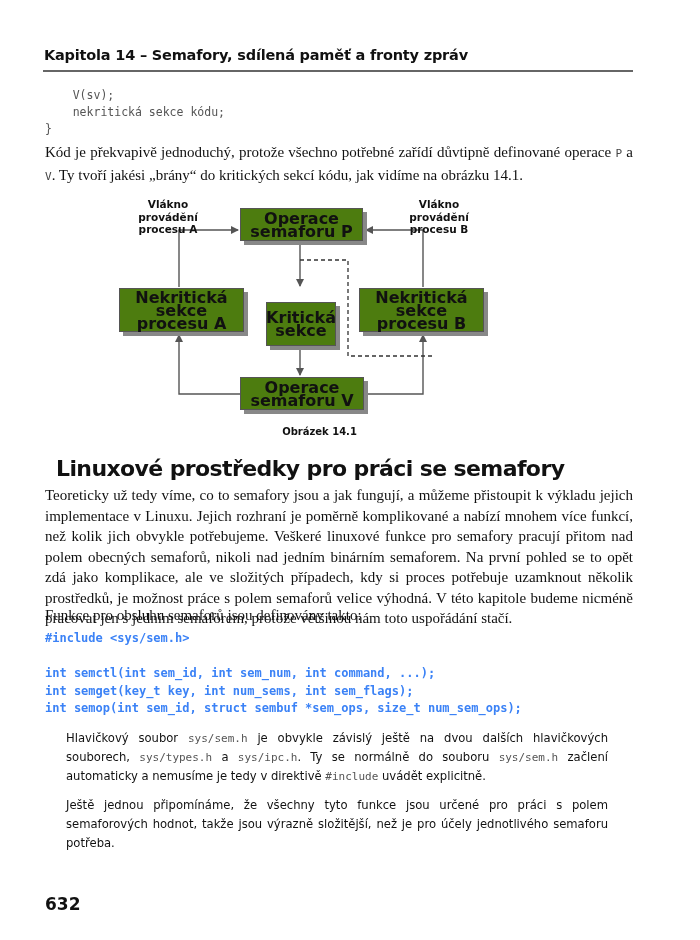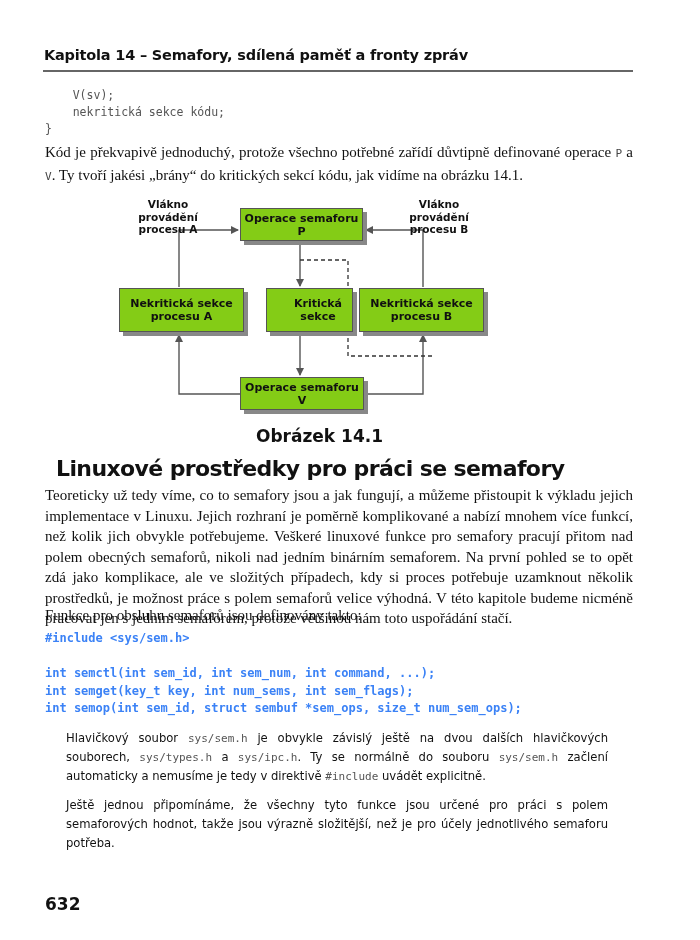--- a/index.html
+++ b/index.html
@@ -11,26 +11,26 @@
   .running-head { position: absolute; left: 44px; top: 47px; font-size: 14.5px; font-weight: bold; letter-spacing: -0.2px; }
   .head-rule { position: absolute; left: 43px; top: 70px; width: 590px; height: 2px; background: #666; }
 
   .code-light { position: absolute; left: 45px; top: 87px; font-size: 11.5px; color: #555; line-height: 17px; white-space: pre; }
 
   .para { position: absolute; left: 45px; width: 588px; font-size: 15px; line-height: 20.5px; text-align: justify; }
   .para .mono-inline { font-family: "DejaVu Sans Mono", monospace; font-size: 11px; color: #444; }
 
   
   .diagram { position: absolute; left: 0; top: 195px; width: 700px; height: 250px; }
-  .box { position: absolute; background: #84cc16; border: 1px solid #555; box-shadow: 4px 4px 0 #888;
+  .box { position: absolute; background: #4d7c0f; border: 1px solid #555; box-shadow: 4px 4px 0 #888;
          display: flex; align-items: center; justify-content: center; text-align: center;
-         font-family: "DejaVu Sans", sans-serif; font-size: 11px; font-weight: bold; line-height: 13px; color: #111; }
+         font-family: "DejaVu Sans", sans-serif; font-size: 16px; font-weight: bold; line-height: 13px; color: #111; }
   .diag-label { position: absolute; font-family: "DejaVu Sans", sans-serif; font-size: 10.5px; font-weight: bold; line-height: 12.5px; color: #111; text-align: center; }
   .note { text-align: left; }
-  .caption { position: absolute; left: 0; width: 639px; top: 231px; text-align: center; font-family: "DejaVu Sans", sans-serif; font-weight: bold; font-size: 17px; }
+  .caption { position: absolute; left: 0; width: 639px; top: 231px; text-align: center; font-family: "DejaVu Sans", sans-serif; font-weight: bold; font-size: 10px; }
   svg.lines { position: absolute; left: 0; top: 0; }
 
   .section-heading { position: absolute; left: 56px; top: 456px; font-family: "DejaVu Sans", sans-serif; font-size: 22px; font-weight: bold; letter-spacing: -0.6px; }
 
   .code-block { position: absolute; left: 45px; top: 630px; font-family: "DejaVu Sans Mono", monospace; font-size: 12px; font-weight: bold; line-height: 17.5px; white-space: pre; color: #3b82f6; }
 
   .note-box { position: absolute; left: 66px; width: 542px; font-family: "DejaVu Sans", sans-serif; font-size: 11.6px; line-height: 19px; text-align: justify; color: #111; }
   .note-box .mono-inline { font-family: "DejaVu Sans Mono", monospace; font-size: 11px; color: #555; }
 
   .page-number { position: absolute; left: 45px; top: 894px; font-family: "DejaVu Sans", sans-serif; font-size: 17px; font-weight: bold; }
@@ -76,21 +76,21 @@
     <div>Vlákno provádění</div>
     <div>procesu B</div>
   </div>
 
   <div class="box" style="left:240px; top:13px; width:121px; height:31px;">Operace semaforu P</div>
 
   <div class="box" style="left:119px; top:93px; width:123px; height:42px; flex-direction:column;">
     <div>Nekritická sekce</div>
     <div>procesu A</div>
   </div>
-  <div class="box" style="left:266px; top:93px; width:68px; height:42px; flex-direction:column;padding-left:17px;">
+  <div class="box" style="left:266px; top:107px; width:68px; height:42px; flex-direction:column;">
     <div>Kritická</div>
     <div>sekce</div>
   </div>
   <div class="box" style="left:359px; top:93px; width:123px; height:42px; flex-direction:column;">
     <div>Nekritická sekce</div>
     <div>procesu B</div>
   </div>
 
   <div class="box" style="left:240px; top:182px; width:122px; height:31px;">Operace semaforu V</div>
 

